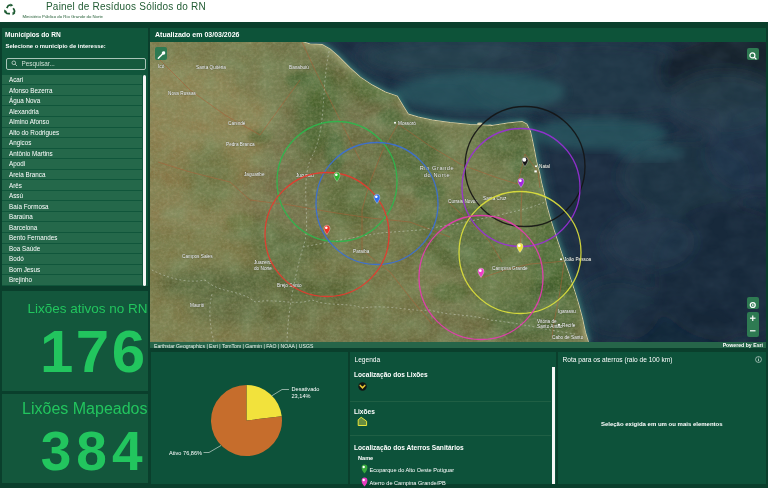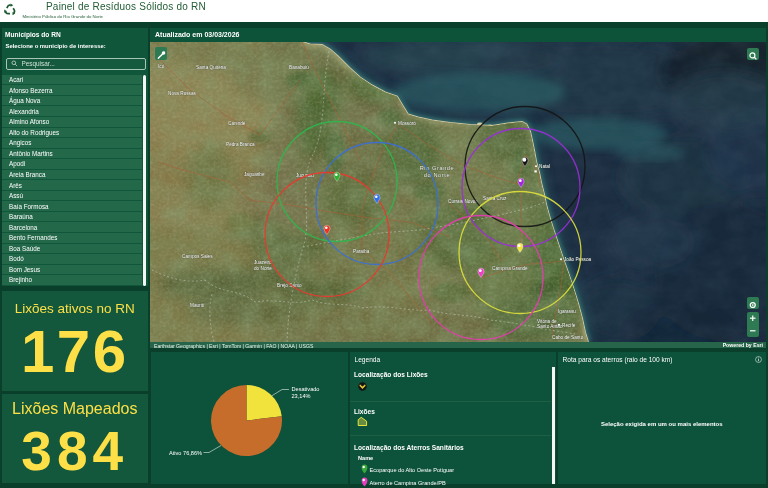--- a/index.html
+++ b/index.html
@@ -12,21 +12,21 @@
   
   #sidebar{left:2px;top:28px;width:145.5px;height:258px;background:#10563b;}
   #sb-title{left:3px;top:2.5px;font-size:6.6px;font-weight:bold;color:#fff;}
   #sb-sub{left:3.5px;top:15px;font-size:5.9px;font-weight:bold;color:#fff;}
   #sb-search{left:3.5px;top:30px;width:138px;height:10px;background:#155a3e;border:1px solid #a9c4b8;border-radius:2px;}
   #sb-ph{left:19.5px;top:31.5px;font-size:6.4px;color:#cfe0d6;}
   #sb-list{left:0px;top:46.8px;width:140px;}
   .row{height:9.55px;background:#24684a;border-bottom:1px solid #10563b;color:#fff;font-size:6.3px;display:flex;align-items:center;padding-left:7px;}
   #sb-scroll{left:141px;top:47px;width:2.6px;height:211px;background:#f4f6f5;border-radius:2px;}
   
-  .card{left:2px;width:145.5px;background:#13573c;color:#fde047;text-align:center;}
+  .card{left:2px;width:145.5px;background:#13573c;color:#22c55e;text-align:right;}
   #card1{top:291px;height:99.5px;}
   #card2{top:393.5px;height:89.5px;}
   .card .t{width:100%;position:absolute;font-size:13px;}
   .card .n{width:100%;position:absolute;font-size:60px;font-weight:bold;line-height:1;}
   
   #map{left:150px;top:28px;width:616px;height:324px;background:#0a3f2c;}
   #map-bar{left:0;top:0;width:616px;height:13.5px;background:#0d5339;}
   #map-bar span{position:absolute;left:5px;top:3px;font-size:7px;font-weight:bold;color:#fff;}
   #map-svg{left:0;top:13.5px;}
   #map-attr{left:0;top:313.5px;width:616px;height:6.8px;background:#266549;}

